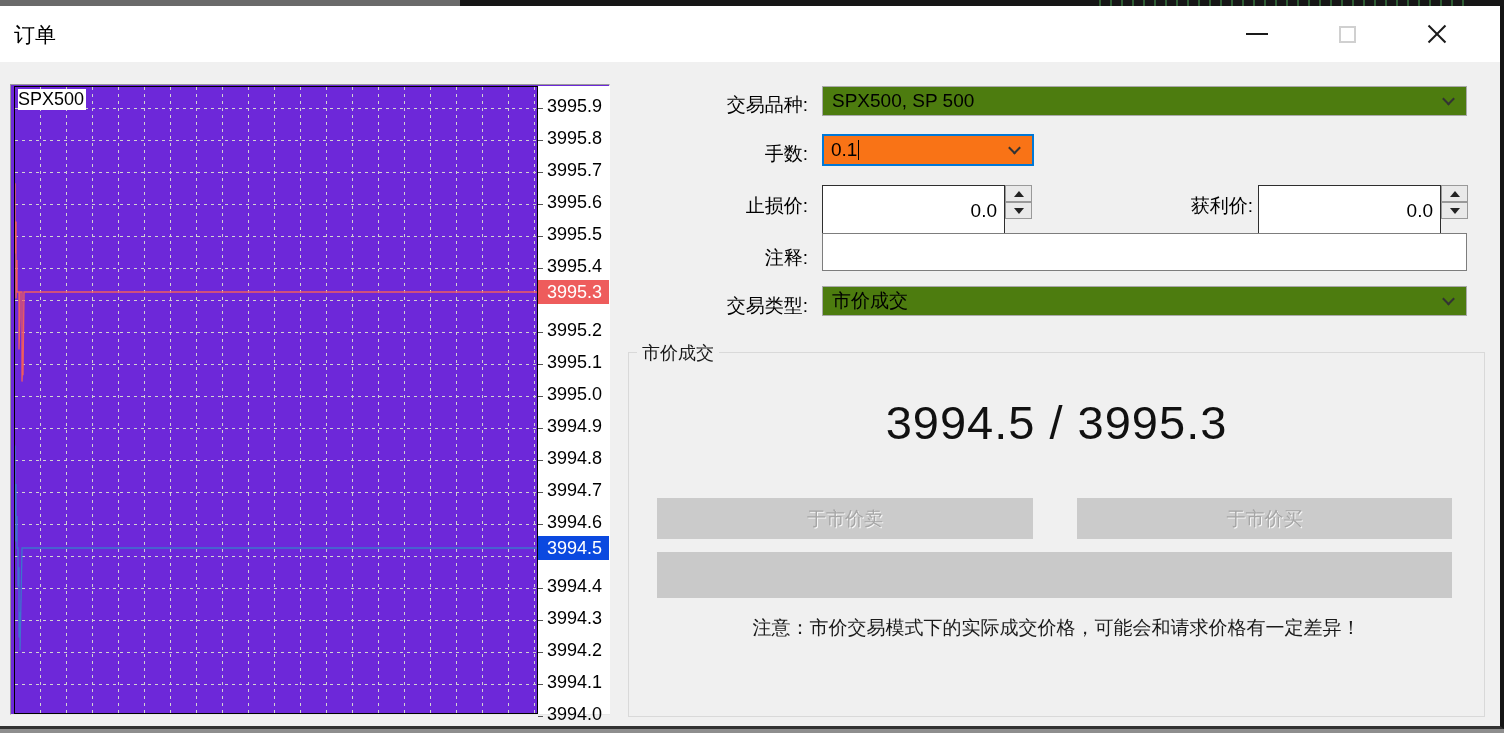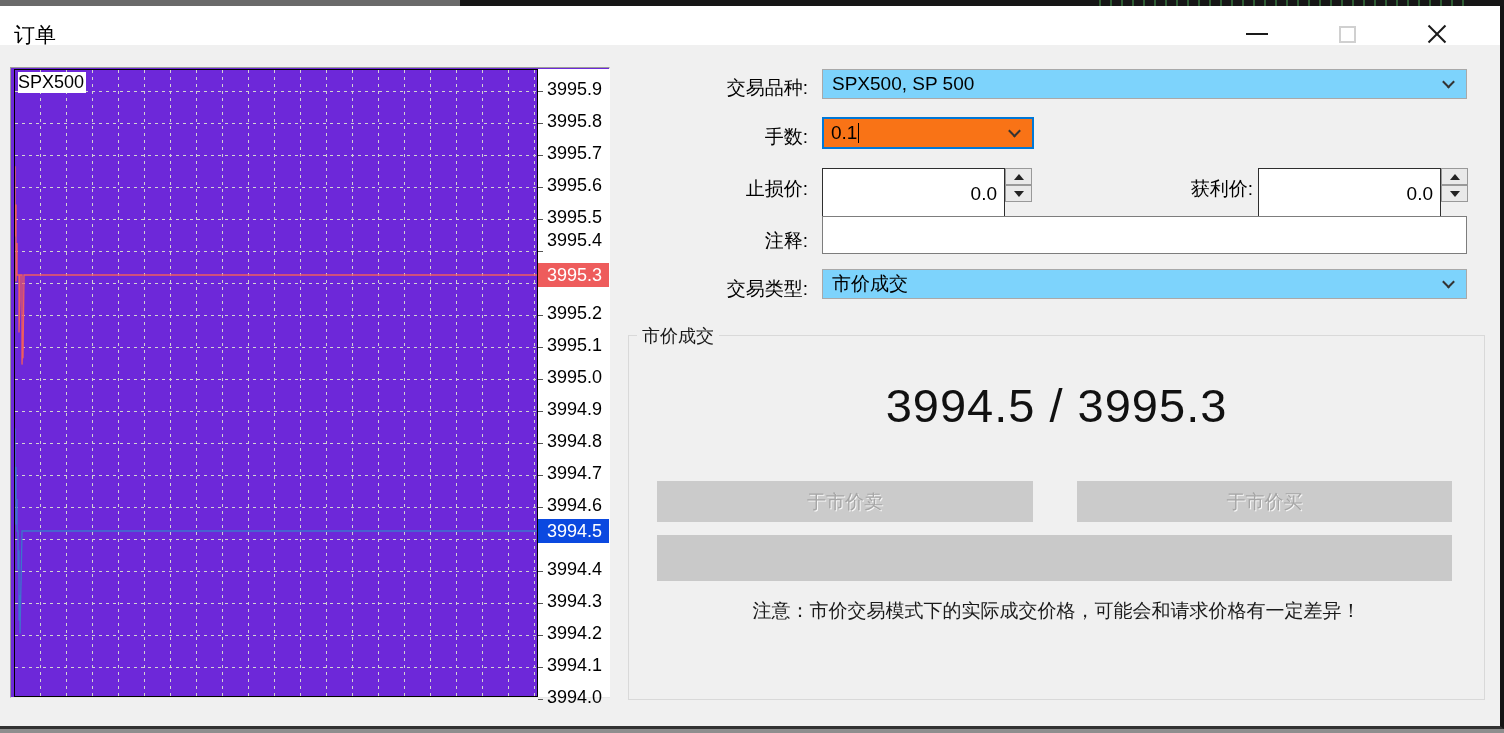--- a/index.html
+++ b/index.html
@@ -12,21 +12,21 @@
   .backdrop-top { position:absolute; left:0; top:0; width:1504px; height:6px;
     background:linear-gradient(to right,#6a6a6a 0 460px,#161616 460px 100%); }
   .backdrop-top .green-ticks { position:absolute; left:1090px; top:0; width:380px; height:6px;
     background:repeating-linear-gradient(to right,transparent 0 9px,#2e5c33 9px 11px); }
   .backdrop-bottom { position:absolute; left:0; bottom:0; width:1504px; height:4px; background:#8e8e8e; }
 
   
   .dialog { position:absolute; left:0; top:6px; width:1504px; height:723px;
     background:#f0f0f0; border-right:4px solid #141414; border-bottom:3px solid #323232; }
 
-  .title-bar { position:relative; height:39px; background:#ffffff; }
+  .title-bar { position:relative; height:56px; background:#ffffff; }
   .title-text { position:absolute; left:14px; top:15px; font-size:21px; color:#000; }
   .win-controls { position:absolute; right:18px; top:0; height:56px; display:flex; }
   .win-btn { width:90px; height:56px; display:flex; align-items:center; justify-content:center; cursor:default; }
   .min-glyph { width:22px; height:2px; background:#1a1a1a; }
   .max-glyph { width:17px; height:17px; border:2px solid #d0d0d0; }
   .close-glyph { position:relative; width:22px; height:22px; }
   .close-glyph::before,.close-glyph::after { content:""; position:absolute; left:-1px; top:10px;
     width:24px; height:2px; background:#1a1a1a; }
   .close-glyph::before { transform:rotate(45deg); }
   .close-glyph::after { transform:rotate(-45deg); }
@@ -43,21 +43,21 @@
   .scale-label { position:absolute; left:9px; font-size:18px; color:#000; white-space:nowrap; }
   .scale-tick { position:absolute; left:0; width:5px; height:1px; background:#555; }
   .price-badge { position:absolute; left:0; width:71px; height:24px; line-height:24px;
     padding-left:9px; font-size:18px; color:#fff; z-index:2; }
 
   
   .field-label { position:absolute; left:600px; width:208px; text-align:right;
     font-size:19px; color:#000; white-space:nowrap; }
   .tp-label { left:1045px; }
 
-  .ro-select { position:absolute; background:#7dd3fc; border:1px solid #a9a9a9;
+  .ro-select { position:absolute; background:#4d7c0f; border:1px solid #a9a9a9;
     font-size:19px; color:#000; display:flex; align-items:center; padding-left:9px; }
   .combo-edit { position:absolute; background:#f97316; border:2px solid #0078d7;
     font-size:19px; color:#000; display:flex; align-items:center; padding-left:7px; }
   .caret { width:1px; height:20px; background:#000; margin-left:1px; }
   .chevron { position:absolute; right:13px; top:50%; width:9px; height:9px;
     border-right:2px solid #333; border-bottom:2px solid #333;
     transform:translateY(-72%) rotate(45deg); }
 
   .spin-edit { position:absolute; height:34px; }
   .spin-edit .value-box { position:absolute; left:0; top:0; width:183px; height:52px;
@@ -171,21 +171,21 @@
             <div class="scale-label" style="top: 10px;">3995.9</div>
             <div class="scale-tick" style="top: 54px;"></div>
             <div class="scale-label" style="top: 42px;">3995.8</div>
             <div class="scale-tick" style="top: 86px;"></div>
             <div class="scale-label" style="top: 74px;">3995.7</div>
             <div class="scale-tick" style="top: 118px;"></div>
             <div class="scale-label" style="top: 106px;">3995.6</div>
             <div class="scale-tick" style="top: 150px;"></div>
             <div class="scale-label" style="top: 138px;">3995.5</div>
             <div class="scale-tick" style="top: 182px;"></div>
-            <div class="scale-label" style="top: 161px;">3995.4</div>
+            <div class="scale-label" style="top: 170px;">3995.4</div>
             <div class="scale-tick" style="top: 214px;"></div>
             <div class="scale-label" style="top: 202px;">3995.3</div>
             <div class="scale-tick" style="top: 246px;"></div>
             <div class="scale-label" style="top: 234px;">3995.2</div>
             <div class="scale-tick" style="top: 278px;"></div>
             <div class="scale-label" style="top: 266px;">3995.1</div>
             <div class="scale-tick" style="top: 310px;"></div>
             <div class="scale-label" style="top: 298px;">3995.0</div>
             <div class="scale-tick" style="top: 342px;"></div>
             <div class="scale-label" style="top: 330px;">3994.9</div>

